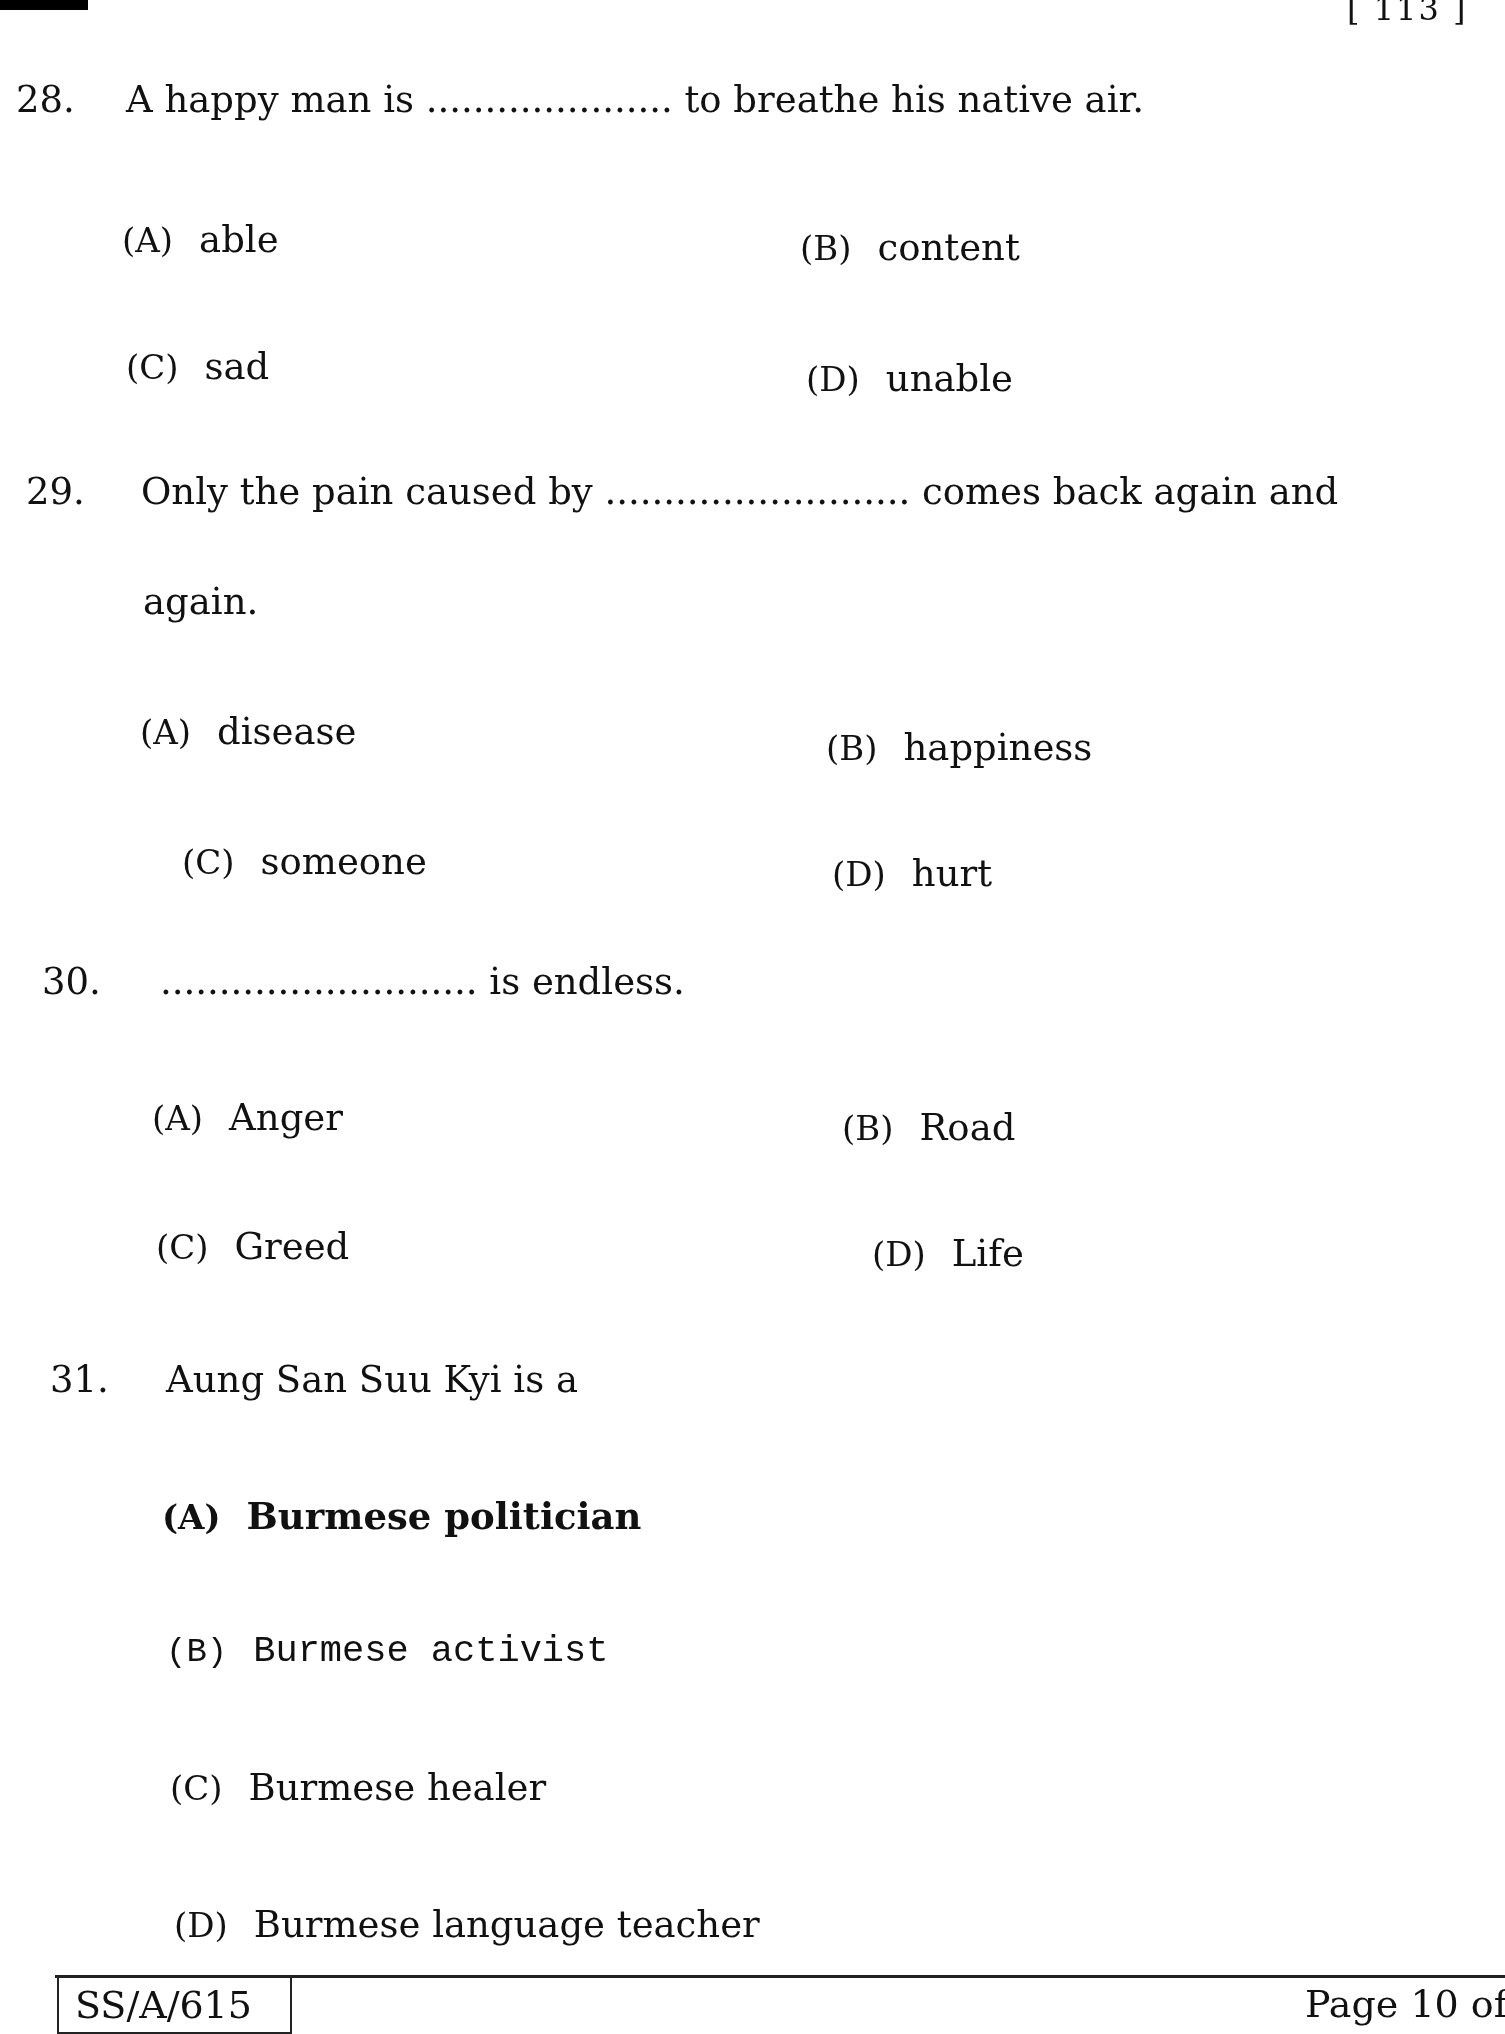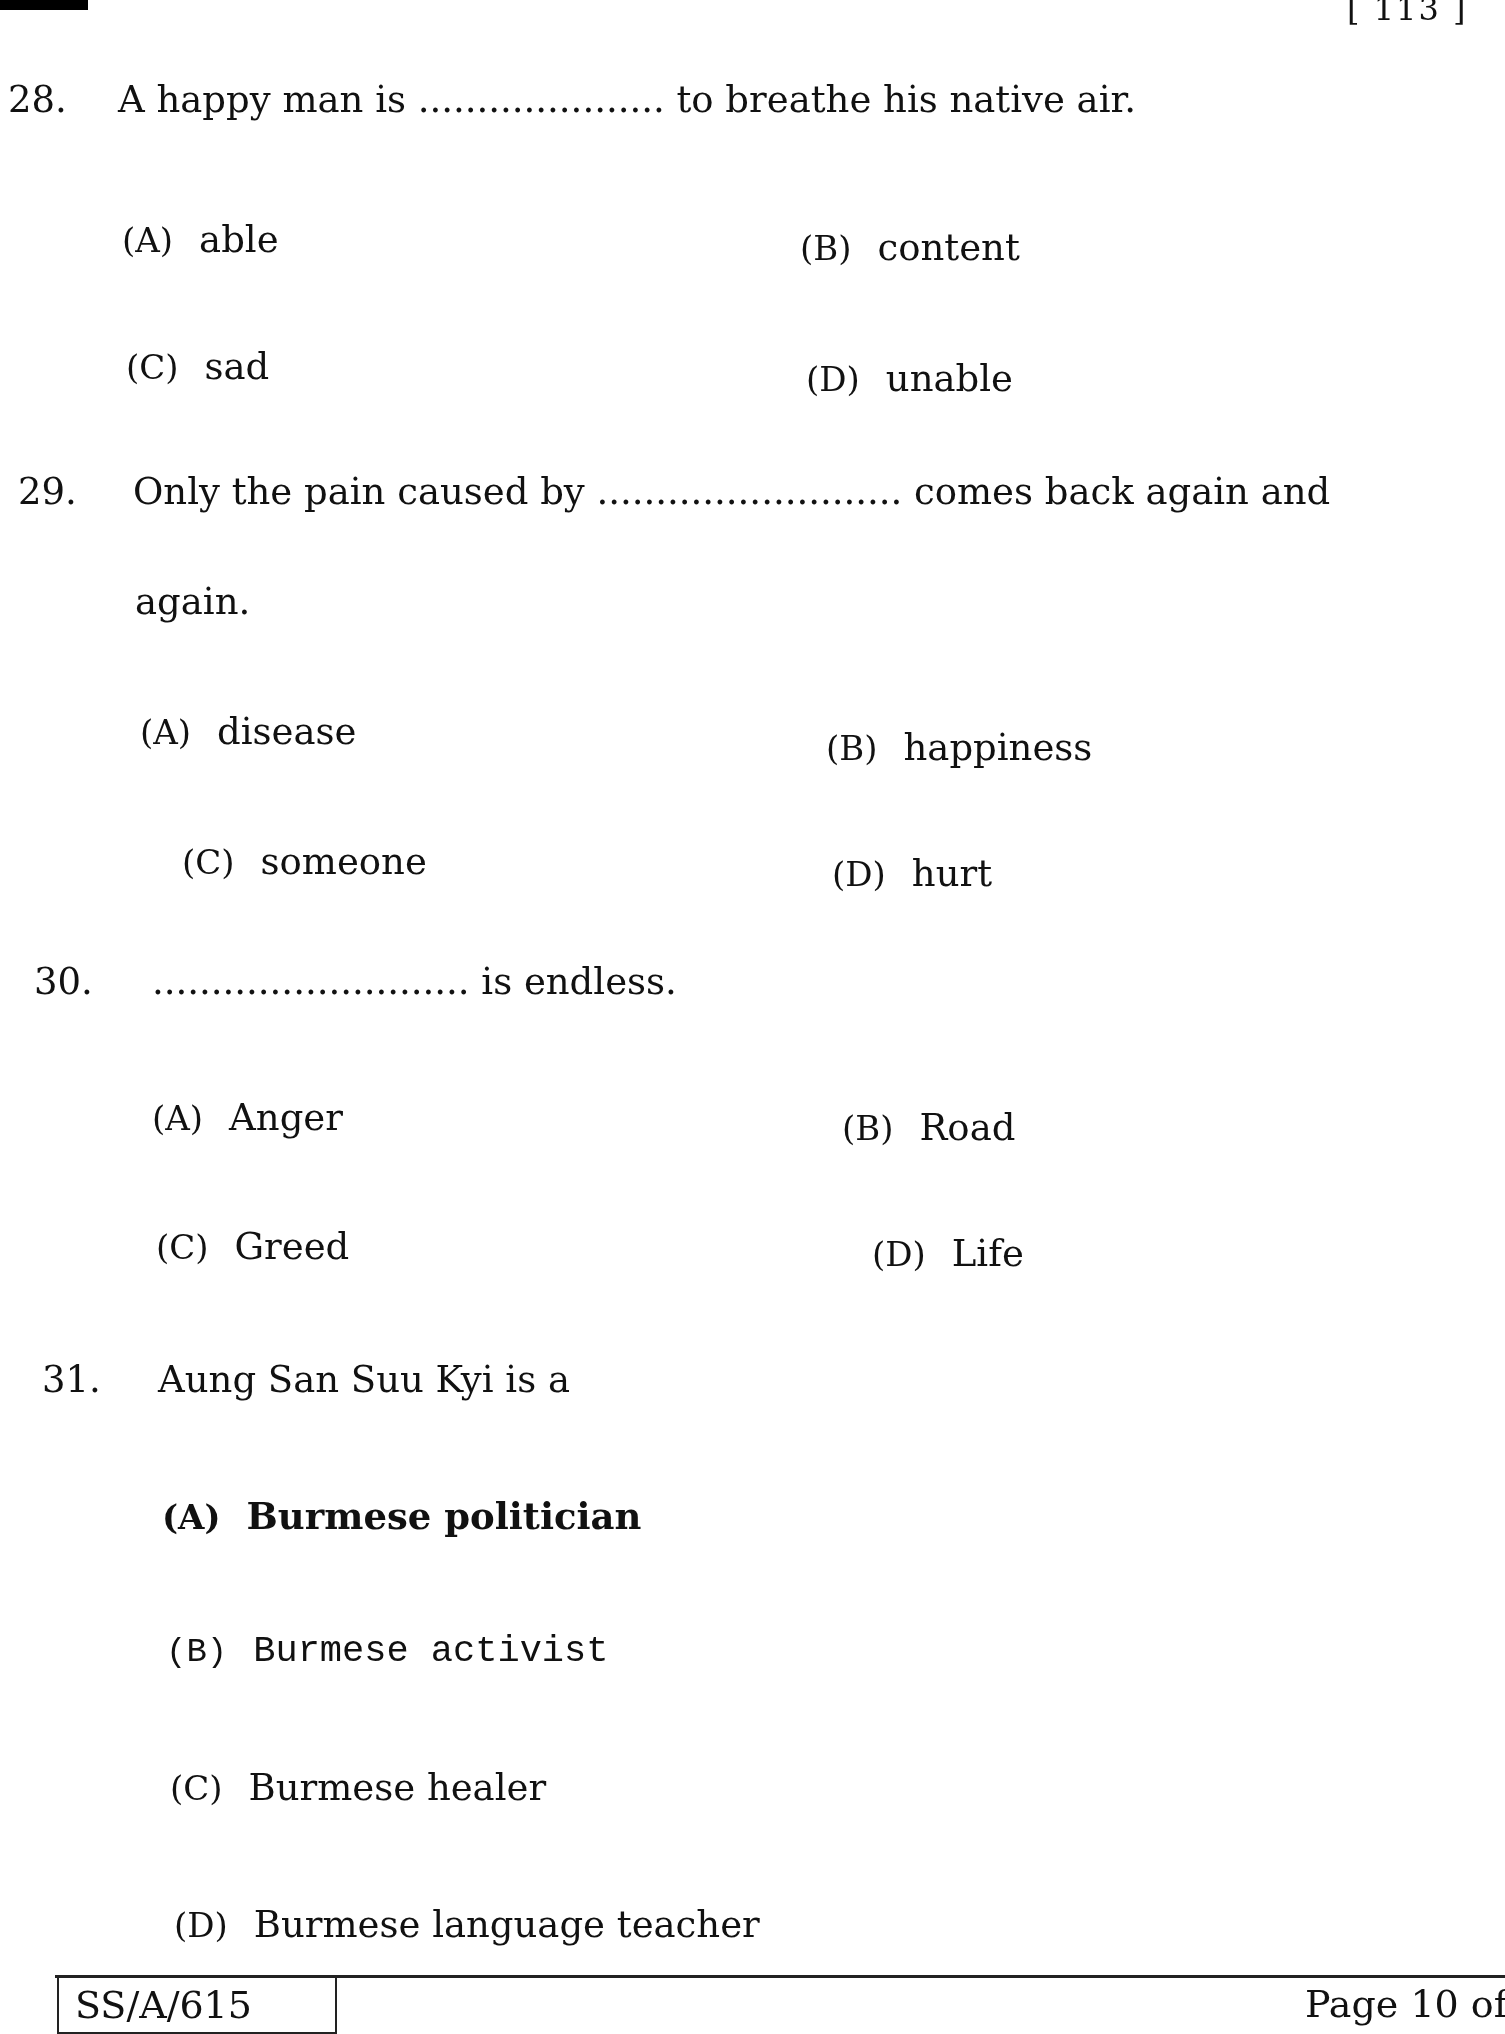--- a/index.html
+++ b/index.html
@@ -2,27 +2,27 @@
 <html><head>
   <meta charset="utf-8">
   <style>
     html, body { margin: 0; padding: 0; }
     body {
       width: 1505px; height: 2034px; background: #ffffff; position: relative; overflow: hidden;
       font-family: "DejaVu Serif", "Liberation Serif", serif; color: #111;
     }
     .corner-block { position: absolute; left: 0; top: 0; width: 88px; height: 10px; background: #000; }
     .page-code { position: absolute; left: 1347px; top: -10px; font-size: 32px; letter-spacing: 2px; }
-    .q { position: absolute; font-size: 37px; white-space: nowrap; }
+    .q { position: absolute; font-size: 37px; white-space: nowrap; margin-left: 8px; }
     .qnum { display: inline-block; width: 100px; }
     .opt { position: absolute; font-size: 37px; white-space: nowrap; }
     .opt .lbl { display: inline-block; margin-right: 26px; font-size: 34px; }
     .footer-line { position: absolute; left: 55px; right: 0; top: 1975px; height: 3px; background: #222; }
     .footer-code {
-      position: absolute; left: 57px; top: 1978px; width: 280px; height: 56px; border: 2px solid #222;
+      position: absolute; left: 57px; top: 1978px; width: 235px; height: 56px; border: 2px solid #222;
       border-top: none; box-sizing: border-box; font-size: 38px; padding-left: 16px; line-height: 54px;
     }
     .footer-page { position: absolute; left: 1305px; top: 1982px; font-size: 38px; white-space: nowrap; }
   </style>
 </head>
 <body>
 
 <div class="corner-block"></div>
 <div class="page-code">[ 113 ]</div>
 

